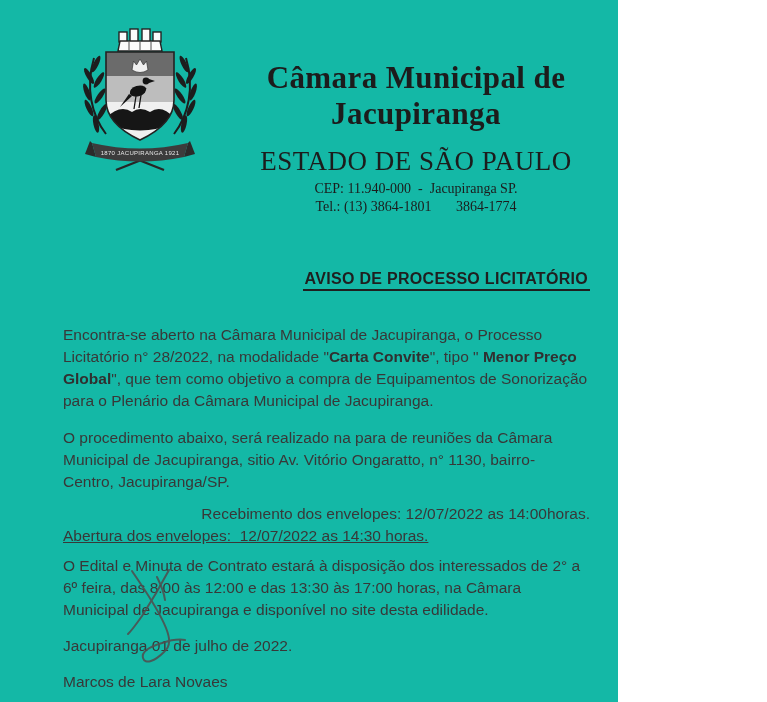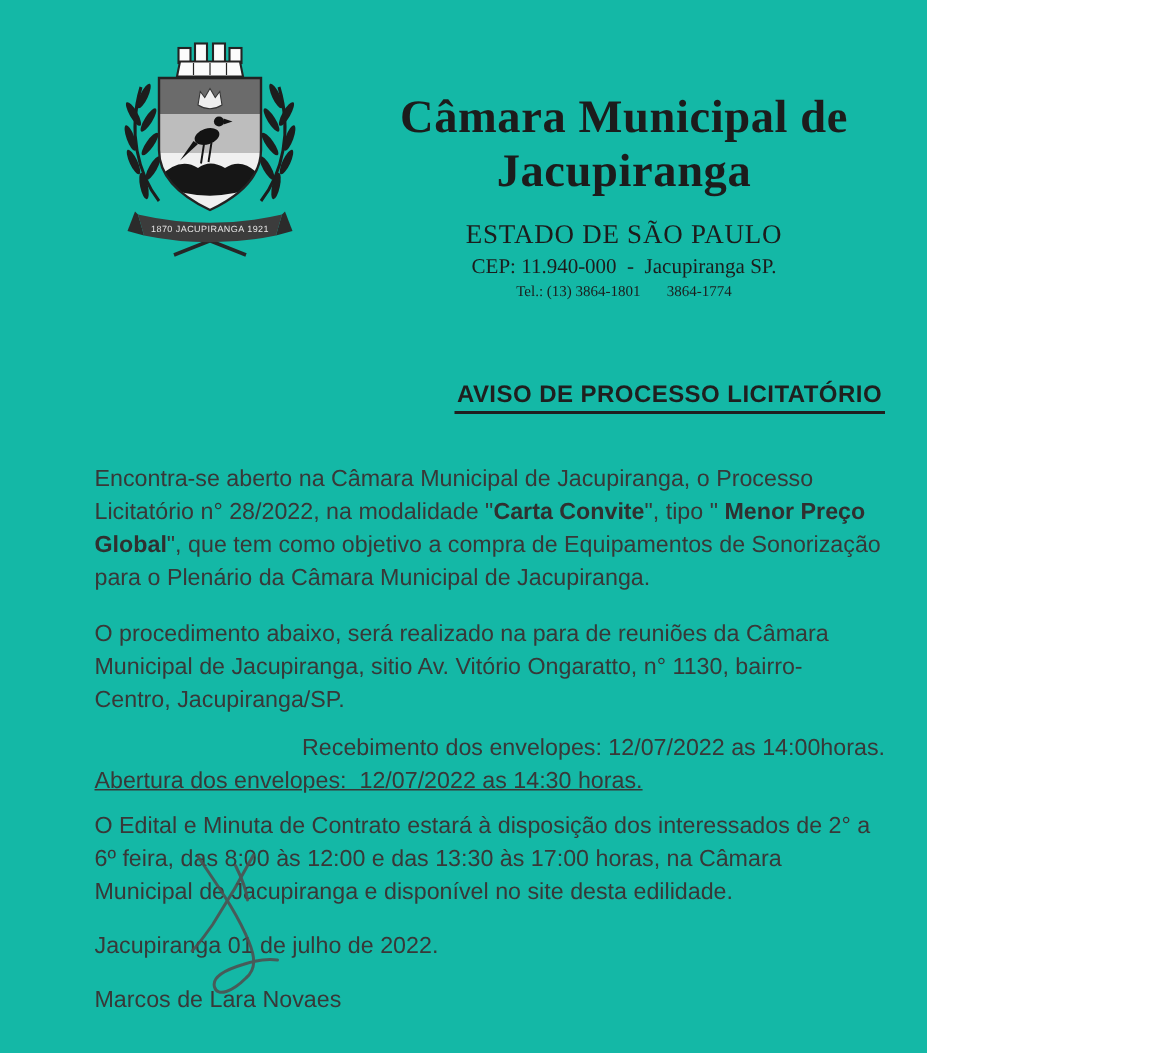--- a/index.html
+++ b/index.html
@@ -13,23 +13,23 @@
   }
   
   .letterhead{display:flex;align-items:flex-start;padding:24px 0 0 72px;}
   .crest{flex:0 0 auto;}
   .crest svg{display:block;}
   .head-text{
     width:505px;margin-left:6px;text-align:center;
     font-family:"Liberation Serif", serif;color:#1c1c1c;
   }
   .org-name{font-size:31px;font-weight:bold;margin:36px 0 14px;letter-spacing:.4px;}
-  .state-line{font-size:18px;letter-spacing:.5px;}
+  .state-line{font-size:27px;letter-spacing:.5px;}
   .cep-line{font-size:14px;margin-top:4px;white-space:pre;}
-  .tel-line{font-size:10px;margin-top:2px;white-space:pre;}
+  .tel-line{font-size:14px;margin-top:2px;white-space:pre;}
   
   .doc-body{padding:0 28px 0 63px;}
   .doc-heading{
     text-align:right;margin:55px 0 33px;font-size:16px;font-weight:bold;color:#1f1f1f;
   }
   .doc-heading .underline{
     display:inline-block;border-bottom:2px solid #1f1f1f;padding:0 2px 1px;letter-spacing:.3px;
   }
   .doc-body p{font-size:15.5px;line-height:22px;margin:0 0 15px;}
   .pre{white-space:pre-wrap;}

